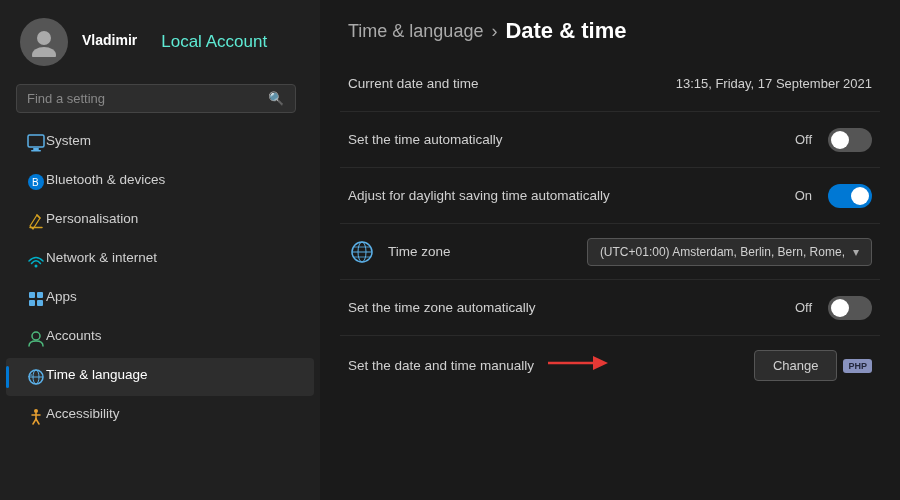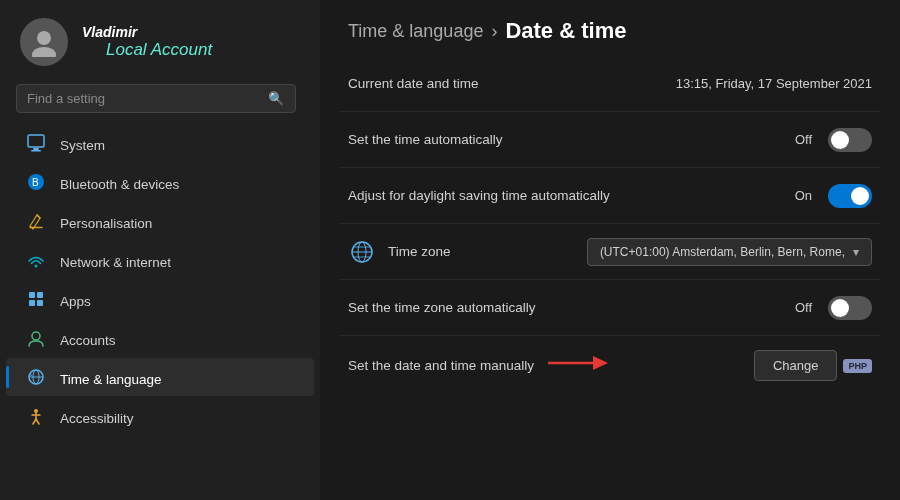--- a/index.html
+++ b/index.html
@@ -43,22 +43,21 @@
       flex-shrink: 0;
     }
 
     .avatar svg {
       width: 30px;
       height: 30px;
     }
 
     .user-info {
       display: flex;
-      flex-direction: column;
-      font-style: italic;
+      flex-direction: row;
     }
 
     .user-name {
       font-size: 14px;
       font-weight: 600;
       color: #ffffff;
     }
 
     .user-subtitle {
       font-size: 17px;
@@ -96,23 +95,22 @@
     }
 
     .nav-list {
       list-style: none;
       flex: 1;
       overflow: hidden;
     }
 
     .nav-item {
       display: flex;
-      align-items: flex-end;
+      align-items: flex-start;
       padding: 9px 20px;
-      gap: 14px;
       cursor: pointer;
       font-size: 13.5px;
       color: #d0d0d0;
       position: relative;
       border-radius: 4px;
       margin: 1px 6px;
     }
 
     .nav-item.active {
       background: #2d2d2d;

